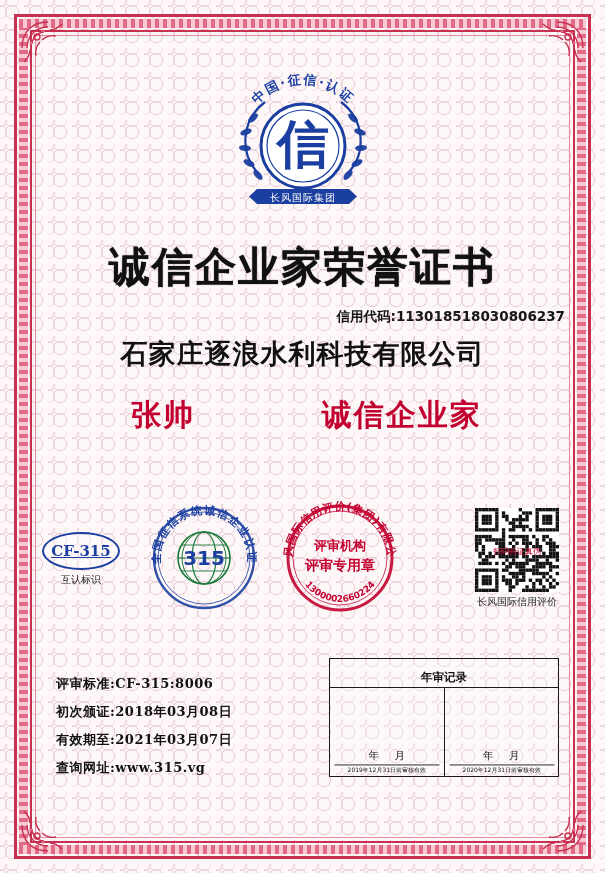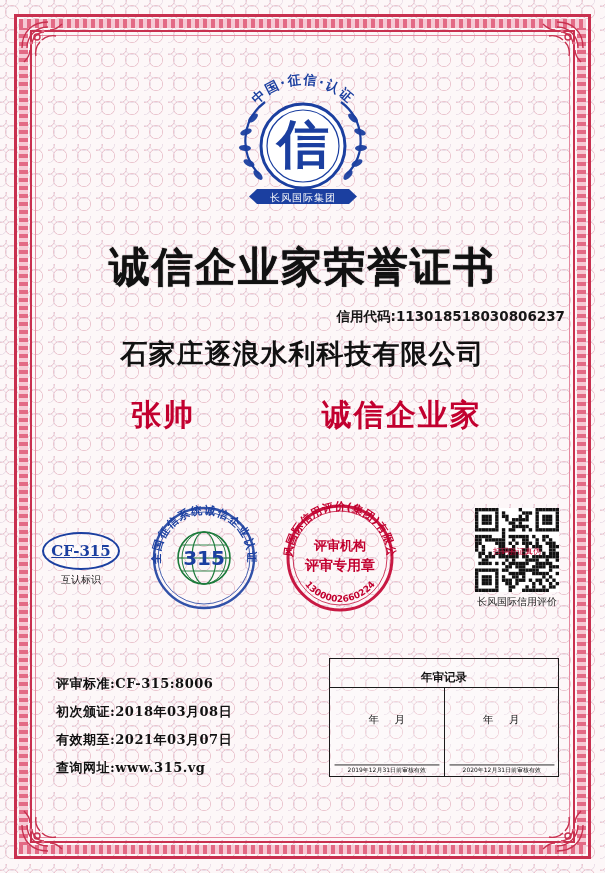--- a/index.html
+++ b/index.html
@@ -242,21 +242,20 @@
     display: flex;
     height: 88px;
   }
   .annual-cell {
     flex: 1 1 0;
     position: relative;
     display: flex;
     flex-direction: column;
     justify-content: flex-end;
     align-items: center;
-    gap: 36px;
   }
   .annual-cell + .annual-cell { border-left: 1.5px solid #1b1b1b; }
   .cell-ym {
     font-size: 10.5px;
     color: #111;
     margin-bottom: 1px;
     letter-spacing: 6px;
     padding-left: 6px;
   }
   .cell-note {

